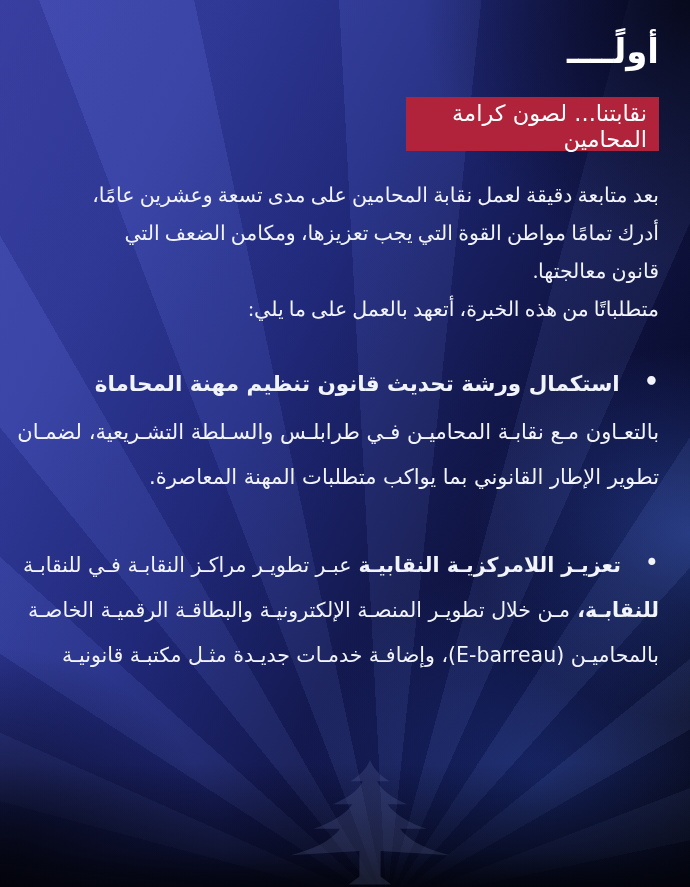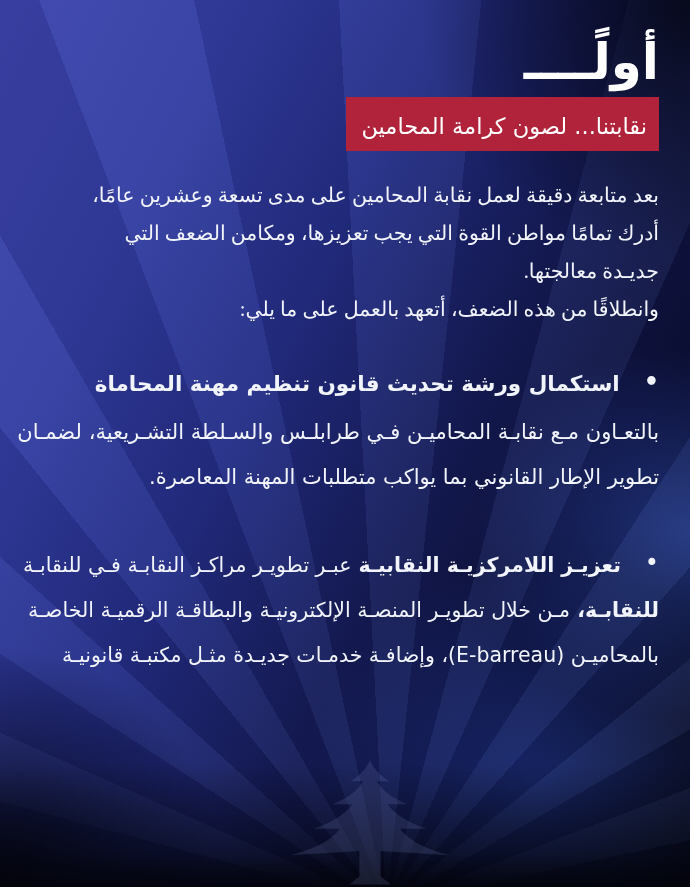--- a/index.html
+++ b/index.html
@@ -18,26 +18,26 @@
       radial-gradient(45% 30% at 100% 60%, rgba(60,100,225,0.45), rgba(60,100,225,0) 70%),
       radial-gradient(50% 35% at 78% 88%, rgba(45,80,200,0.40), rgba(45,80,200,0) 70%),
       linear-gradient(117deg, #3d43ab 0%, #333da0 20%, #232c82 40%, #141a52 60%, #0a0d30 78%, #070818 92%, #05050e 100%);
   }
   .cedar{
     position:absolute;left:268px;top:760px;width:204px;height:128px;
     opacity:0.14;
   }
   .title{
     position:absolute;top:30px;right:31px;
-    font-size:50px;font-weight:bold;line-height:1.28;
+    font-size:34px;font-weight:bold;line-height:1.28;
     color:#ffffff;white-space:nowrap;
   }
   .banner{
     position:absolute;top:97px;right:31px;
-    width:313px;height:54px;box-sizing:border-box;
+    width:253px;height:54px;box-sizing:border-box;
     background:#b0233a;
     display:flex;align-items:center;
     padding:4px 12px 0 10px;
     font-size:22.5px;color:#ffffff;
   }
   .textcol{position:absolute;right:31px;left:26px;text-align:right;}
   .intro{top:176px;font-size:20.5px;line-height:38px;font-family:Liberation Serif, serif;}
   .line{white-space:nowrap;}
   .b1{top:368px;}
   .b2{top:543px;font-size:20.5px;line-height:45px;}
@@ -57,22 +57,22 @@
 
   <div class="title">أولًــــ</div>
 
   <div class="banner">
     <span>نقابتنا... لصون كرامة المحامين</span>
   </div>
 
   <div class="textcol intro">
     <div class="line">بعد متابعة دقيقة لعمل نقابة المحامين على مدى تسعة وعشرين عامًا،</div>
     <div class="line">أدرك تمامًا مواطن القوة التي يجب تعزيزها، ومكامن الضعف التي</div>
-    <div class="line">جديـدة معالجتها.</div>
-    <div class="line">وانطلاقًا من هذه الضعف، أتعهد بالعمل على ما يلي:</div>
+    <div class="line">قانون معالجتها.</div>
+    <div class="line">متطلباتًا من هذه الخبرة، أتعهد بالعمل على ما يلي:</div>
   </div>
 
   <div class="textcol b1">
     <div class="bullet-head">
       <span class="dot">•</span><span>استكمال ورشة تحديث قانون تنظيم مهنة المحاماة</span>
     </div>
     <div class="body">
       <div class="line">بالتعـاون مـع نقابـة المحاميـن فـي طرابلـس والسـلطة التشـريعية، لضمـان</div>
       <div class="line">تطوير الإطار القانوني بما يواكب متطلبات المهنة المعاصرة.</div>
     </div>

